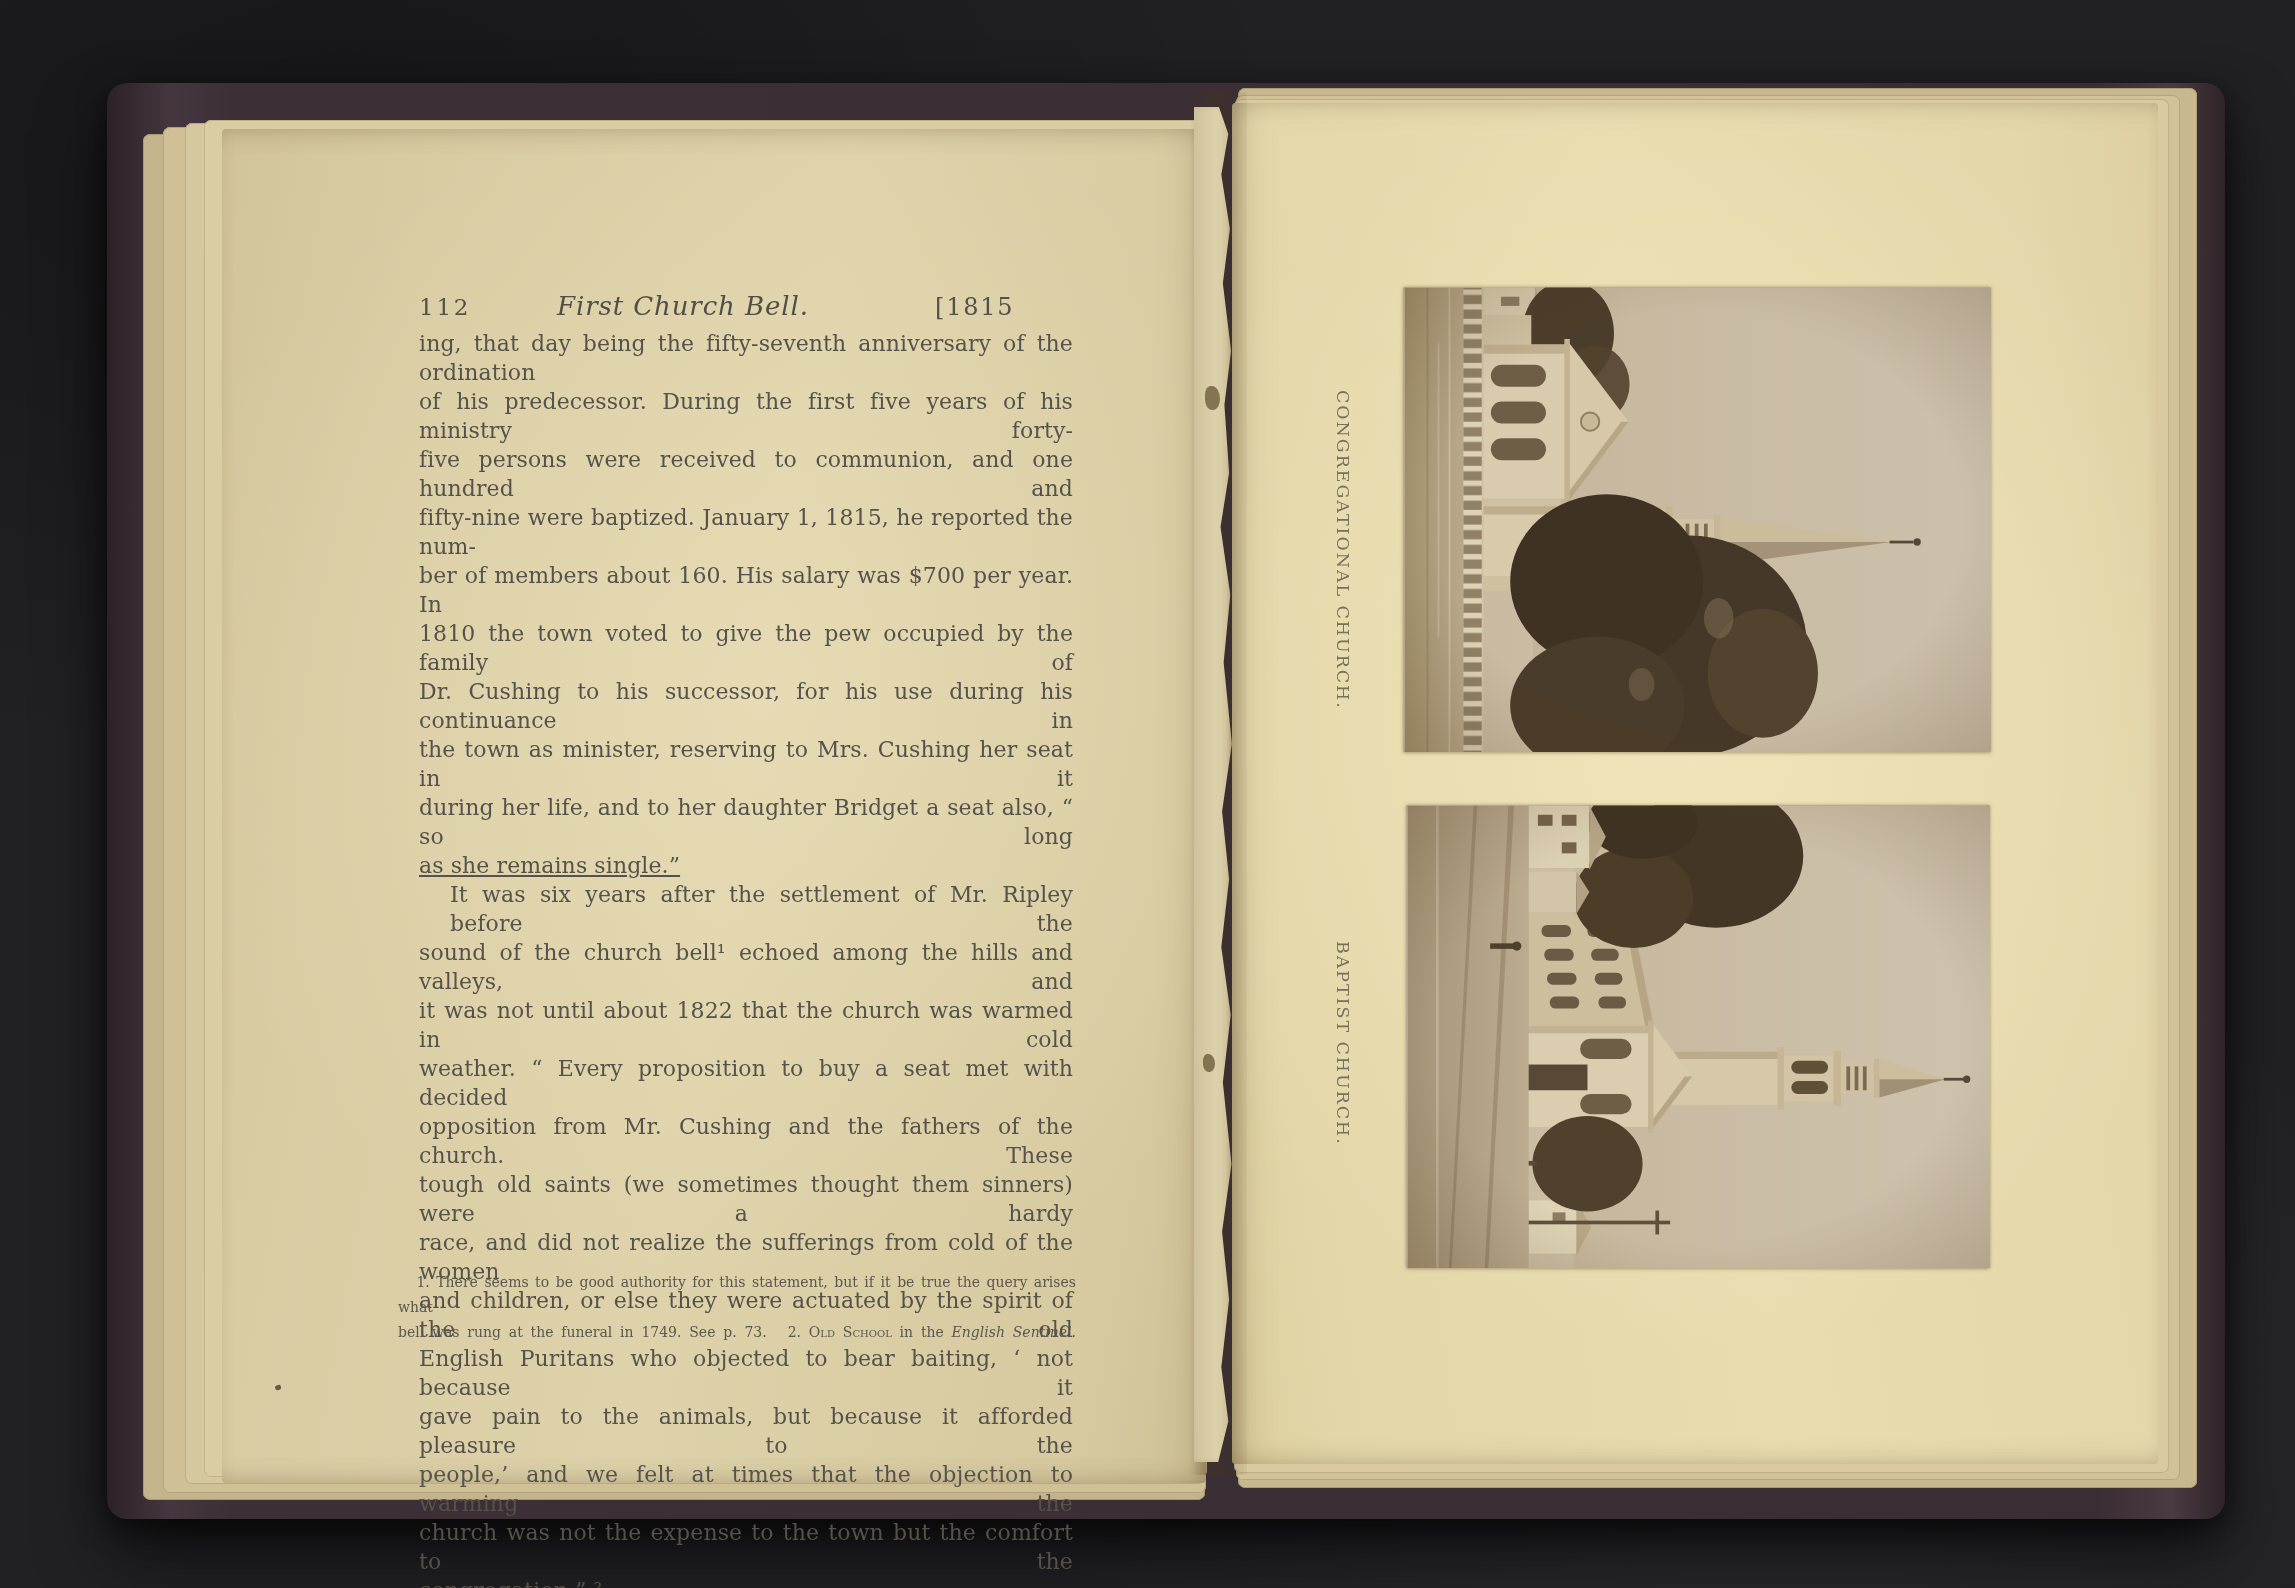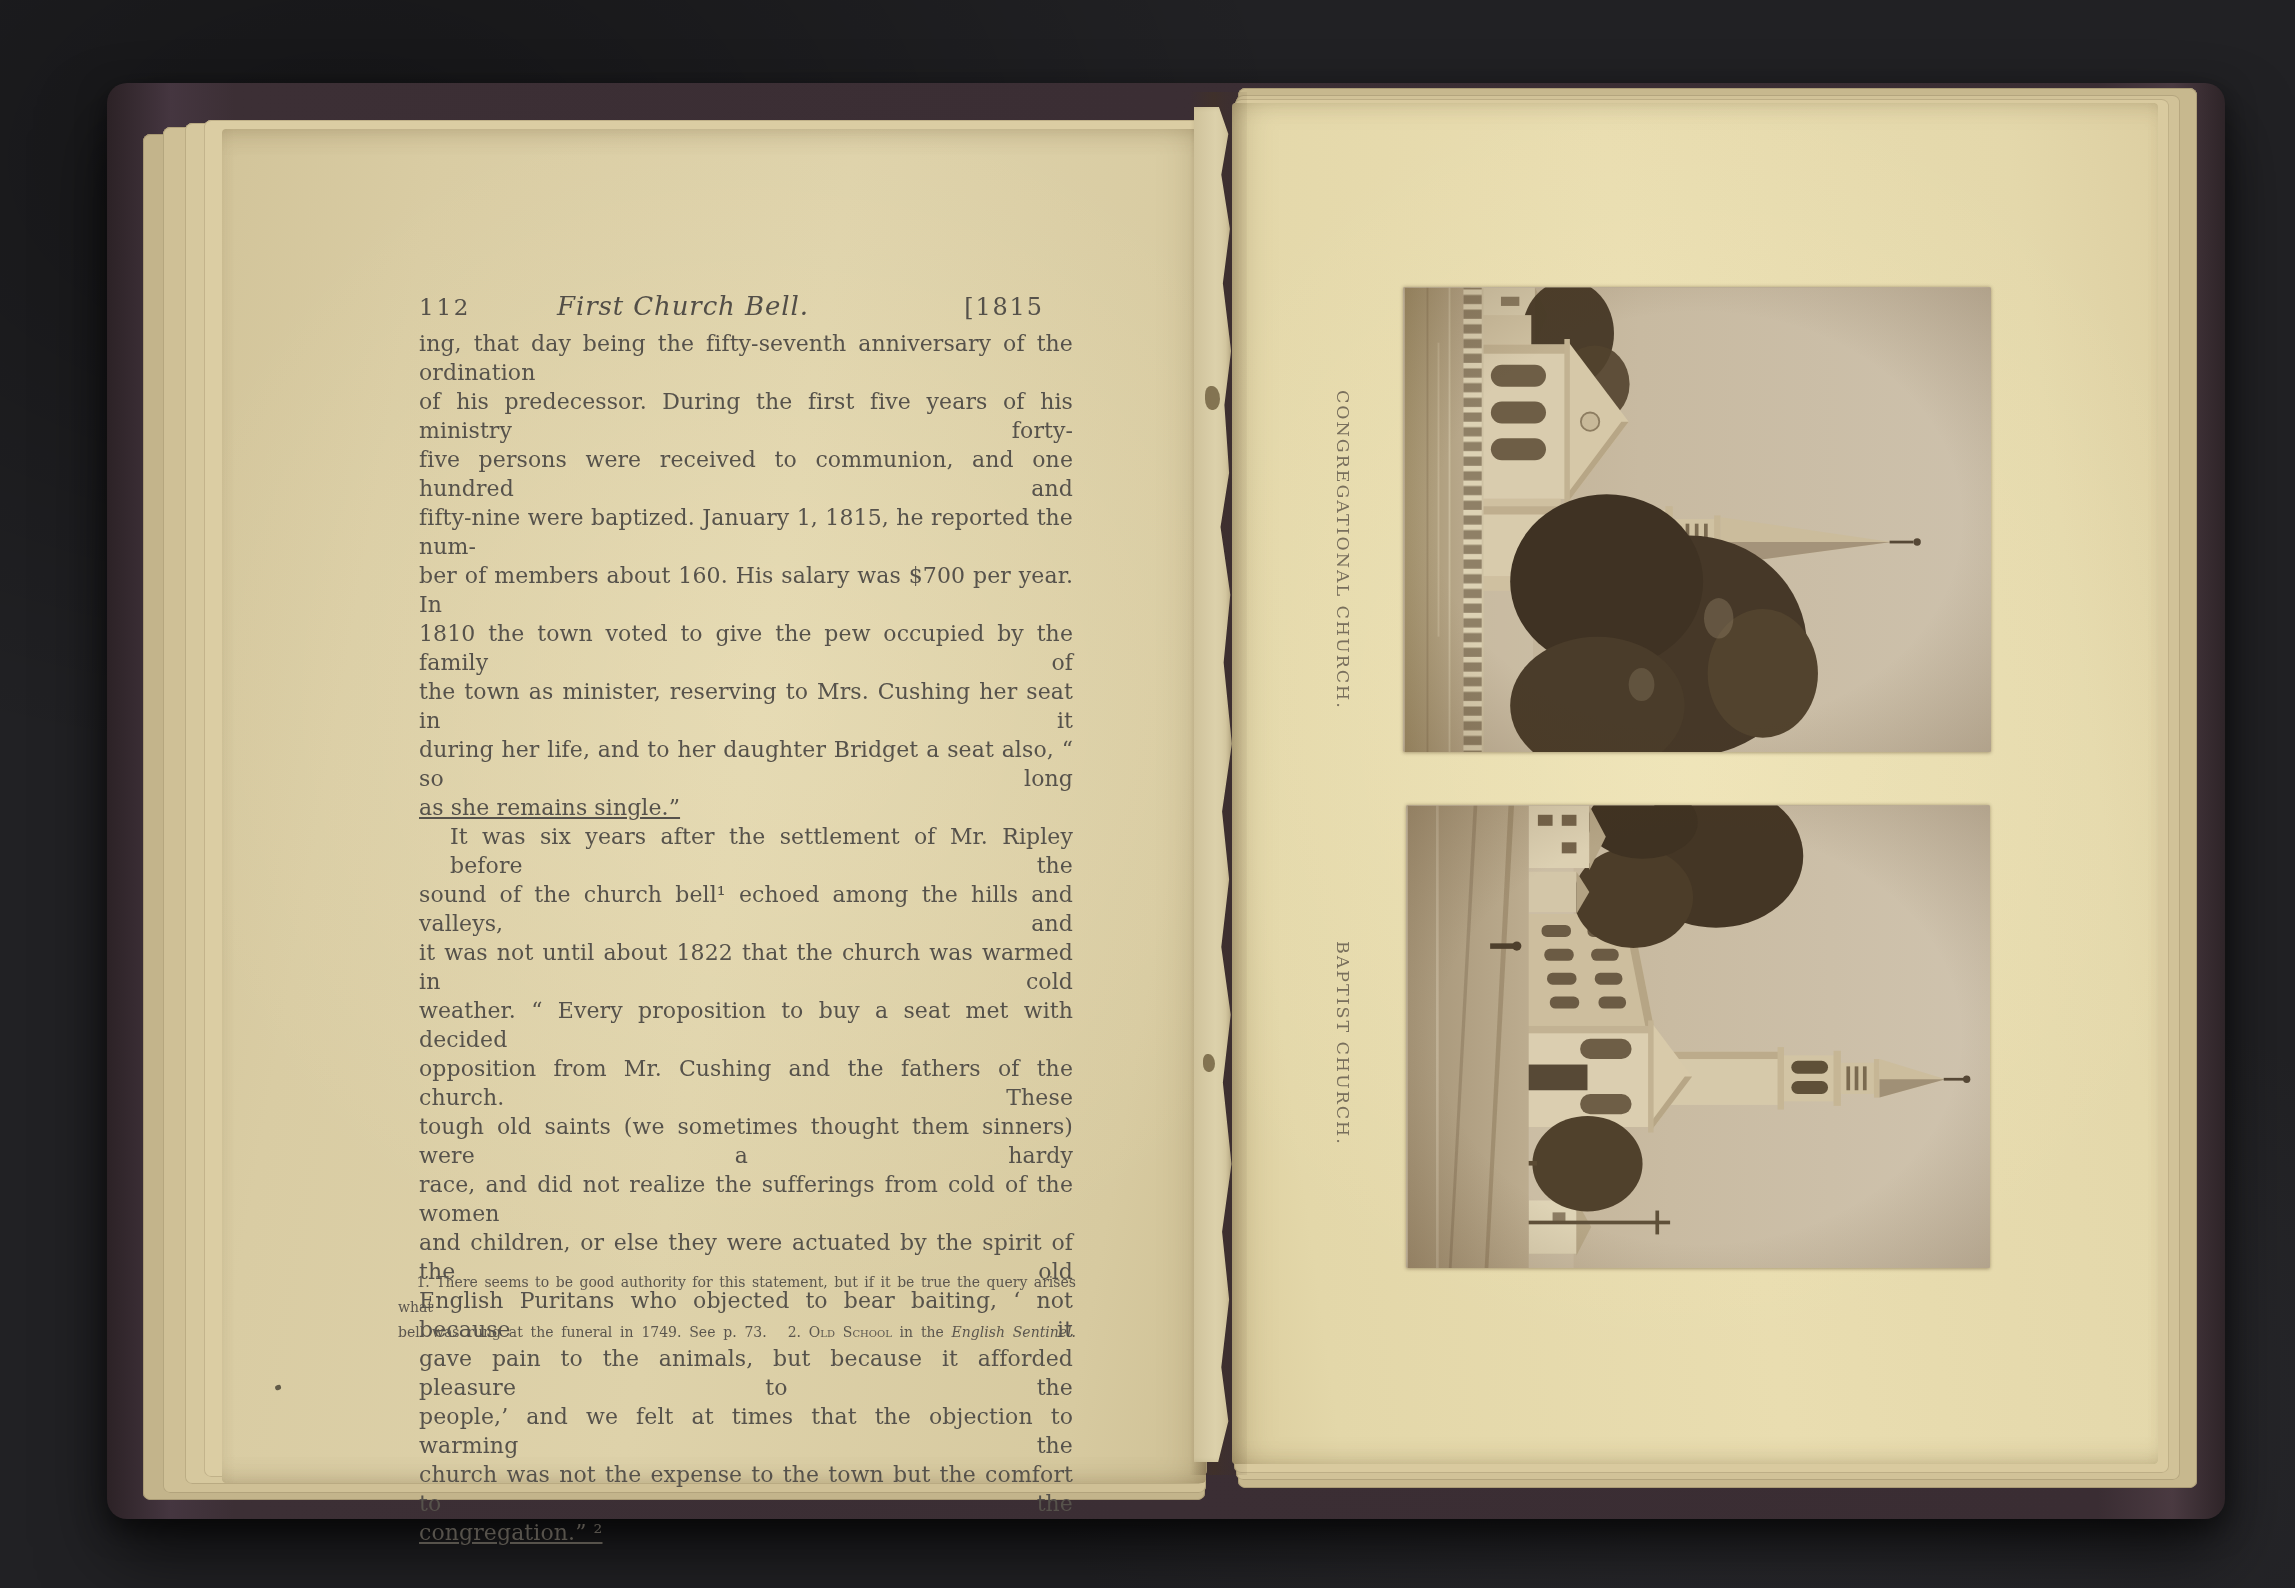--- a/index.html
+++ b/index.html
@@ -39,21 +39,21 @@
   .gutter{position:absolute;left:1190px;top:92px;width:57px;height:1383px;
      background:linear-gradient(90deg, rgba(70,52,28,0) 0%, rgba(70,52,28,.38) 42%, rgba(70,52,28,.22) 60%, rgba(70,52,28,.05) 100%);}
   .torn{position:absolute;left:1194px;top:107px;width:39px;height:1355px;background:linear-gradient(90deg,#cfc29b,#dcd1ab 55%,#d2c59d);
      clip-path:polygon(0 0,64% 0,88% 2%,70% 5%,92% 9%,74% 13%,95% 18%,78% 22%,90% 27%,68% 31%,93% 36%,76% 41%,97% 47%,72% 52%,90% 57%,70% 62%,94% 67%,74% 72%,96% 78%,72% 83%,90% 88%,70% 93%,88% 97%,62% 100%,0 100%);
      box-shadow:inset -5.5px 0 7.3px -3.7px rgba(90,70,40,.55);}
   .tearmark{position:absolute;width:14.7px;height:24px;background:#6d5c3c;border-radius:40% 60% 50% 50%;opacity:.8;}
   
   .header-row{position:absolute;left:197px;top:162px;width:654px;display:flex;align-items:baseline;color:#55514a;}
   .pgnum{width:138px;font-size:23px;letter-spacing:2.8px;}
   .runtitle{flex:1;text-align:left;font-style:italic;font-size:26px;letter-spacing:0.9px;color:#524e47;}
-  .yearmark{width:138px;text-align:center;font-size:24px;letter-spacing:1.8px;}
+  .yearmark{width:138px;text-align:left;font-size:24px;letter-spacing:1.8px;}
   .body-text{position:absolute;left:197px;top:200px;width:654px;font-size:22px;line-height:29px;color:#56524b;letter-spacing:0.1px;}
   .bl{text-align:justify;text-align-last:justify;white-space:normal;}
   .bl.ind{padding-left:31px;}
   .bl.end{text-align-last:left;text-decoration:underline;}
   .footnote{position:absolute;left:176px;top:1141px;width:678px;font-size:14px;line-height:25px;color:#5b564e;}
   .fn-line{text-align:justify;text-align-last:justify;}
   .fn-line.first{text-indent:18.4px;}
   .ink-speck{position:absolute;left:53px;top:1256px;width:6.4px;height:4.6px;background:#4c4638;border-radius:50% 40% 60% 50%;transform:rotate(-20deg);opacity:.85;}
   
   .photo{position:absolute;overflow:hidden;background:#c9bda6;border-radius:1.8px;
@@ -87,20 +87,21 @@
       <span class="runtitle">First Church Bell.</span>
       <span class="yearmark">[1815</span>
     </div>
     <div class="body-text">
         <div class="bl">ing, that day being the fifty-seventh anniversary of the ordination</div>
         <div class="bl">of his predecessor.  During the first five years of his ministry forty-</div>
         <div class="bl">five persons were received to communion, and one hundred and</div>
         <div class="bl">fifty-nine were baptized.  January 1, 1815, he reported the num-</div>
         <div class="bl">ber of members about 160.  His salary was $700 per year.  In</div>
         <div class="bl">1810 the town voted to give the pew occupied by the family of</div>
+        <div class="bl">Dr. Cushing to his successor, for his use during his continuance in</div>
         <div class="bl">the town as minister, reserving to Mrs. Cushing her seat in it</div>
         <div class="bl">during her life, and to her daughter Bridget a seat also, “ so long</div>
         <div class="bl end">as she remains single.”</div>
         <div class="bl ind">It was six years after the settlement of Mr. Ripley before the</div>
         <div class="bl">sound of the church bell¹ echoed among the hills and valleys, and</div>
         <div class="bl">it was not until about 1822 that the church was warmed in cold</div>
         <div class="bl">weather.  “ Every proposition to buy a seat met with decided</div>
         <div class="bl">opposition from Mr. Cushing and the fathers of the church.  These</div>
         <div class="bl">tough old saints (we sometimes thought them sinners) were a hardy</div>
         <div class="bl">race, and did not realize the sufferings from cold of the women</div>

